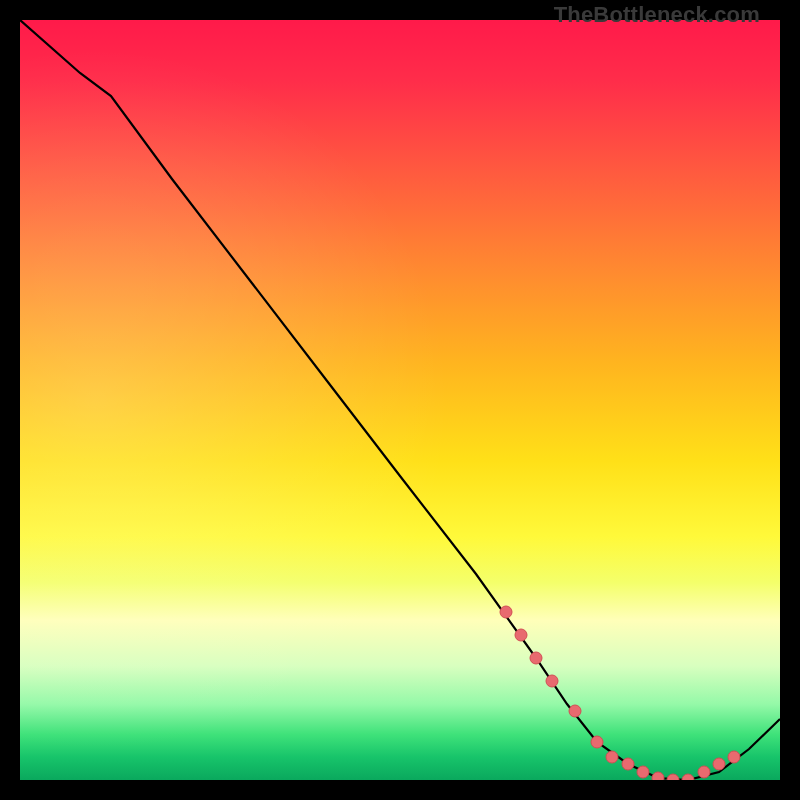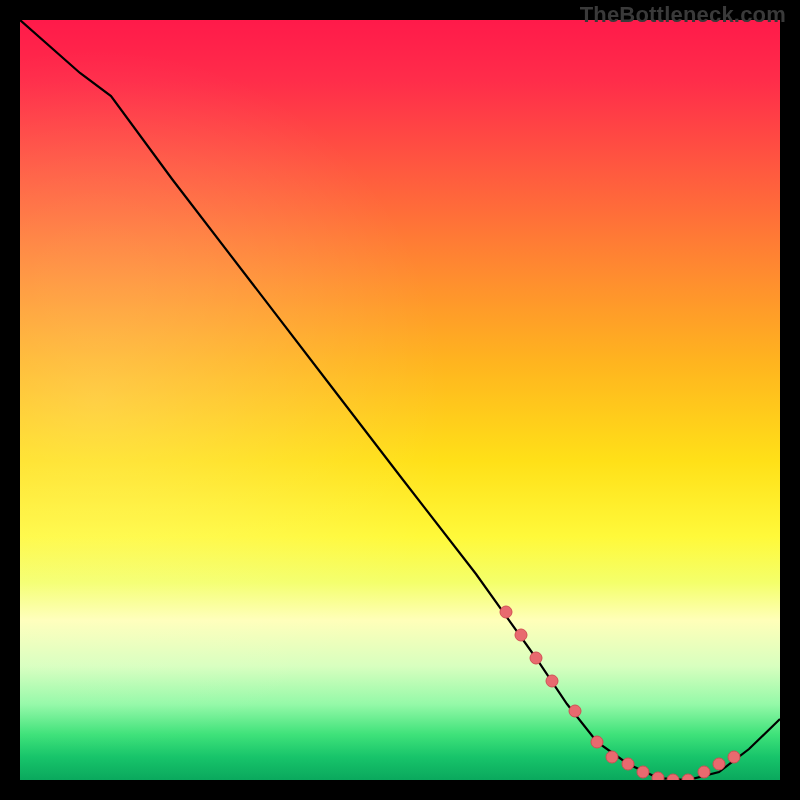--- a/index.html
+++ b/index.html
@@ -39,21 +39,21 @@
         #d8ffbf 85%,
         #95f9a8 90%,
         #3fe27a 94%,
         #17c46a 97%,
         #0aa85d 100%
       );
   }
   .watermark {
     position: absolute;
     top: 2px;
-    right: 14px;
+    right: 40px;
     color: #3a3a3a;
     font-size: 22px;
     font-weight: 600;
     letter-spacing: 0.2px;
     user-select: none;
   }
   svg.curve {
     position: absolute;
     left: 0;
     top: 0;

